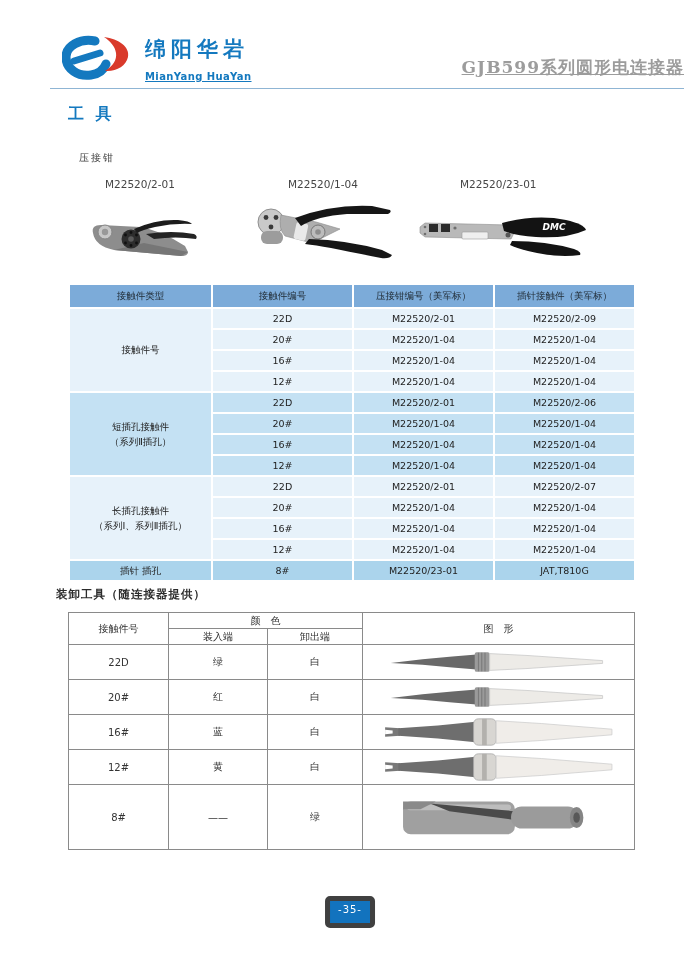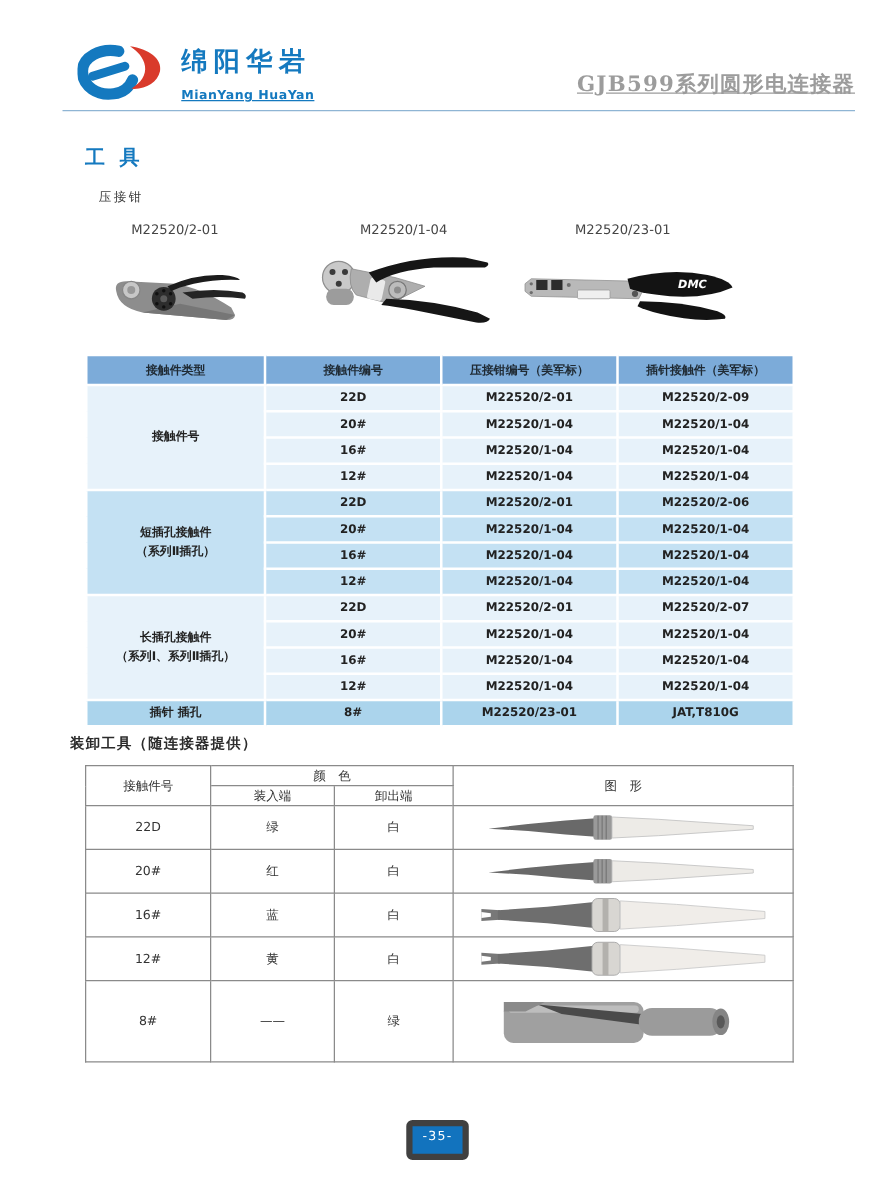--- a/index.html
+++ b/index.html
@@ -28,39 +28,39 @@
   .hdr-doc-title {
     position: absolute; right: 16px; top: 56px;
     font-family: "DejaVu Serif", "Liberation Serif", serif;
     font-size: 17px; font-weight: bold; color: #9c9c9c; letter-spacing: 1px; text-decoration: underline;
   }
   .hdr-rule { position: absolute; left: 50px; right: 16px; top: 88px; height: 1px; background: #8fb5d4; }
 
   
   .sec-title {
     position: absolute; left: 68px; top: 104px;
-    font-size: 16px; font-weight: bold; color: var(--brand-blue, #1479bf); letter-spacing: 3px; margin-top: 12px;
+    font-size: 16px; font-weight: bold; color: var(--brand-blue, #1479bf); letter-spacing: 3px;
   }
   .crimp-label { position: absolute; left: 79px; top: 151px; font-size: 10px; color: #3c3c3c; letter-spacing: 2px; }
   .tool-model { position: absolute; top: 178px; font-size: 10.5px; color: #454545; }
   .tool-model.m1 { left: 105px; }
   .tool-model.m2 { left: 288px; }
   .tool-model.m3 { left: 460px; }
   .tool-photo { position: absolute; }
   .tool-photo.p1 { left: 84px;  top: 212px; }
   .tool-photo.p2 { left: 250px; top: 202px; }
   .tool-photo.p3 { left: 414px; top: 205px; }
 
   
   .crimp-table {
     position: absolute; left: 68px; top: 283px; width: 566px;
     border-collapse: collapse; table-layout: fixed;
     font-size: 9.5px; color: #222; text-align: center;
   }
-  .crimp-table th, .crimp-table td { border: 2px solid #ffffff; padding: 0 2px; font-weight: bold; }
+  .crimp-table th, .crimp-table td { border: 2px solid #ffffff; padding: 0 2px; font-weight: normal; }
   .crimp-table thead th { background: var(--table-header-blue, #7cabd9); height: 22px; color: #1f2a33; }
   .crimp-table td { height: 19px; }
   .crimp-table td.shade-light { background: var(--row-light, #e7f2fa); }
   .crimp-table td.shade-mid   { background: var(--row-mid, #c4e1f3); }
   .crimp-table td.shade-dark  { background: var(--row-dark, #abd4ec); }
   .crimp-table td.type-cell { line-height: 1.6; }
 
   
   .removal-title {
     position: absolute; left: 56px; top: 587px;

